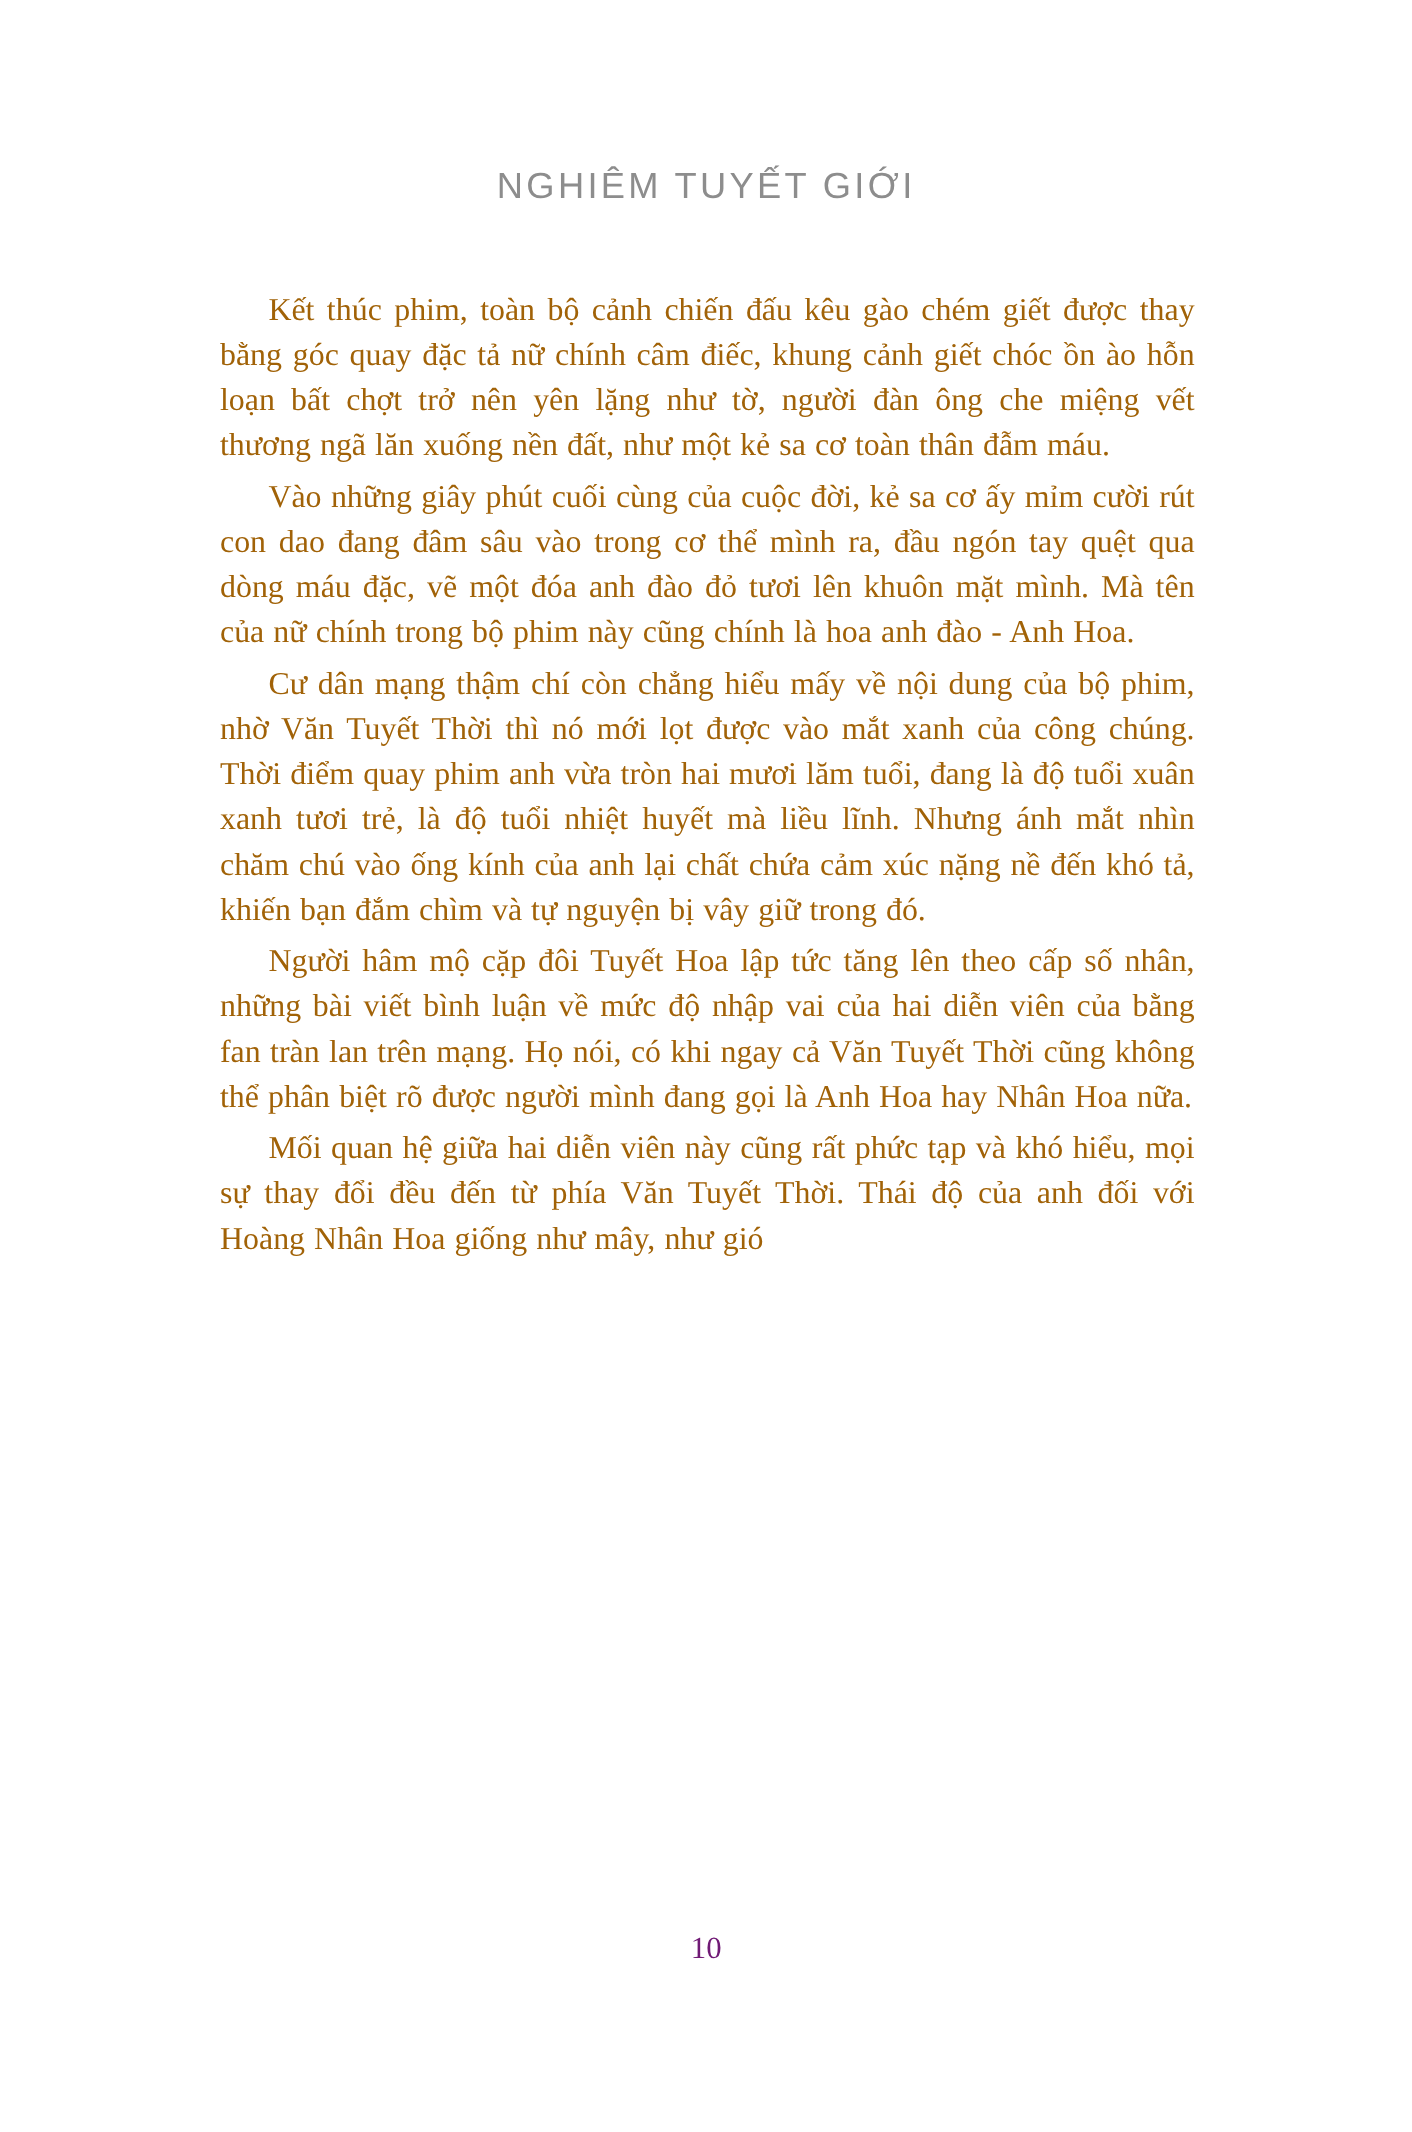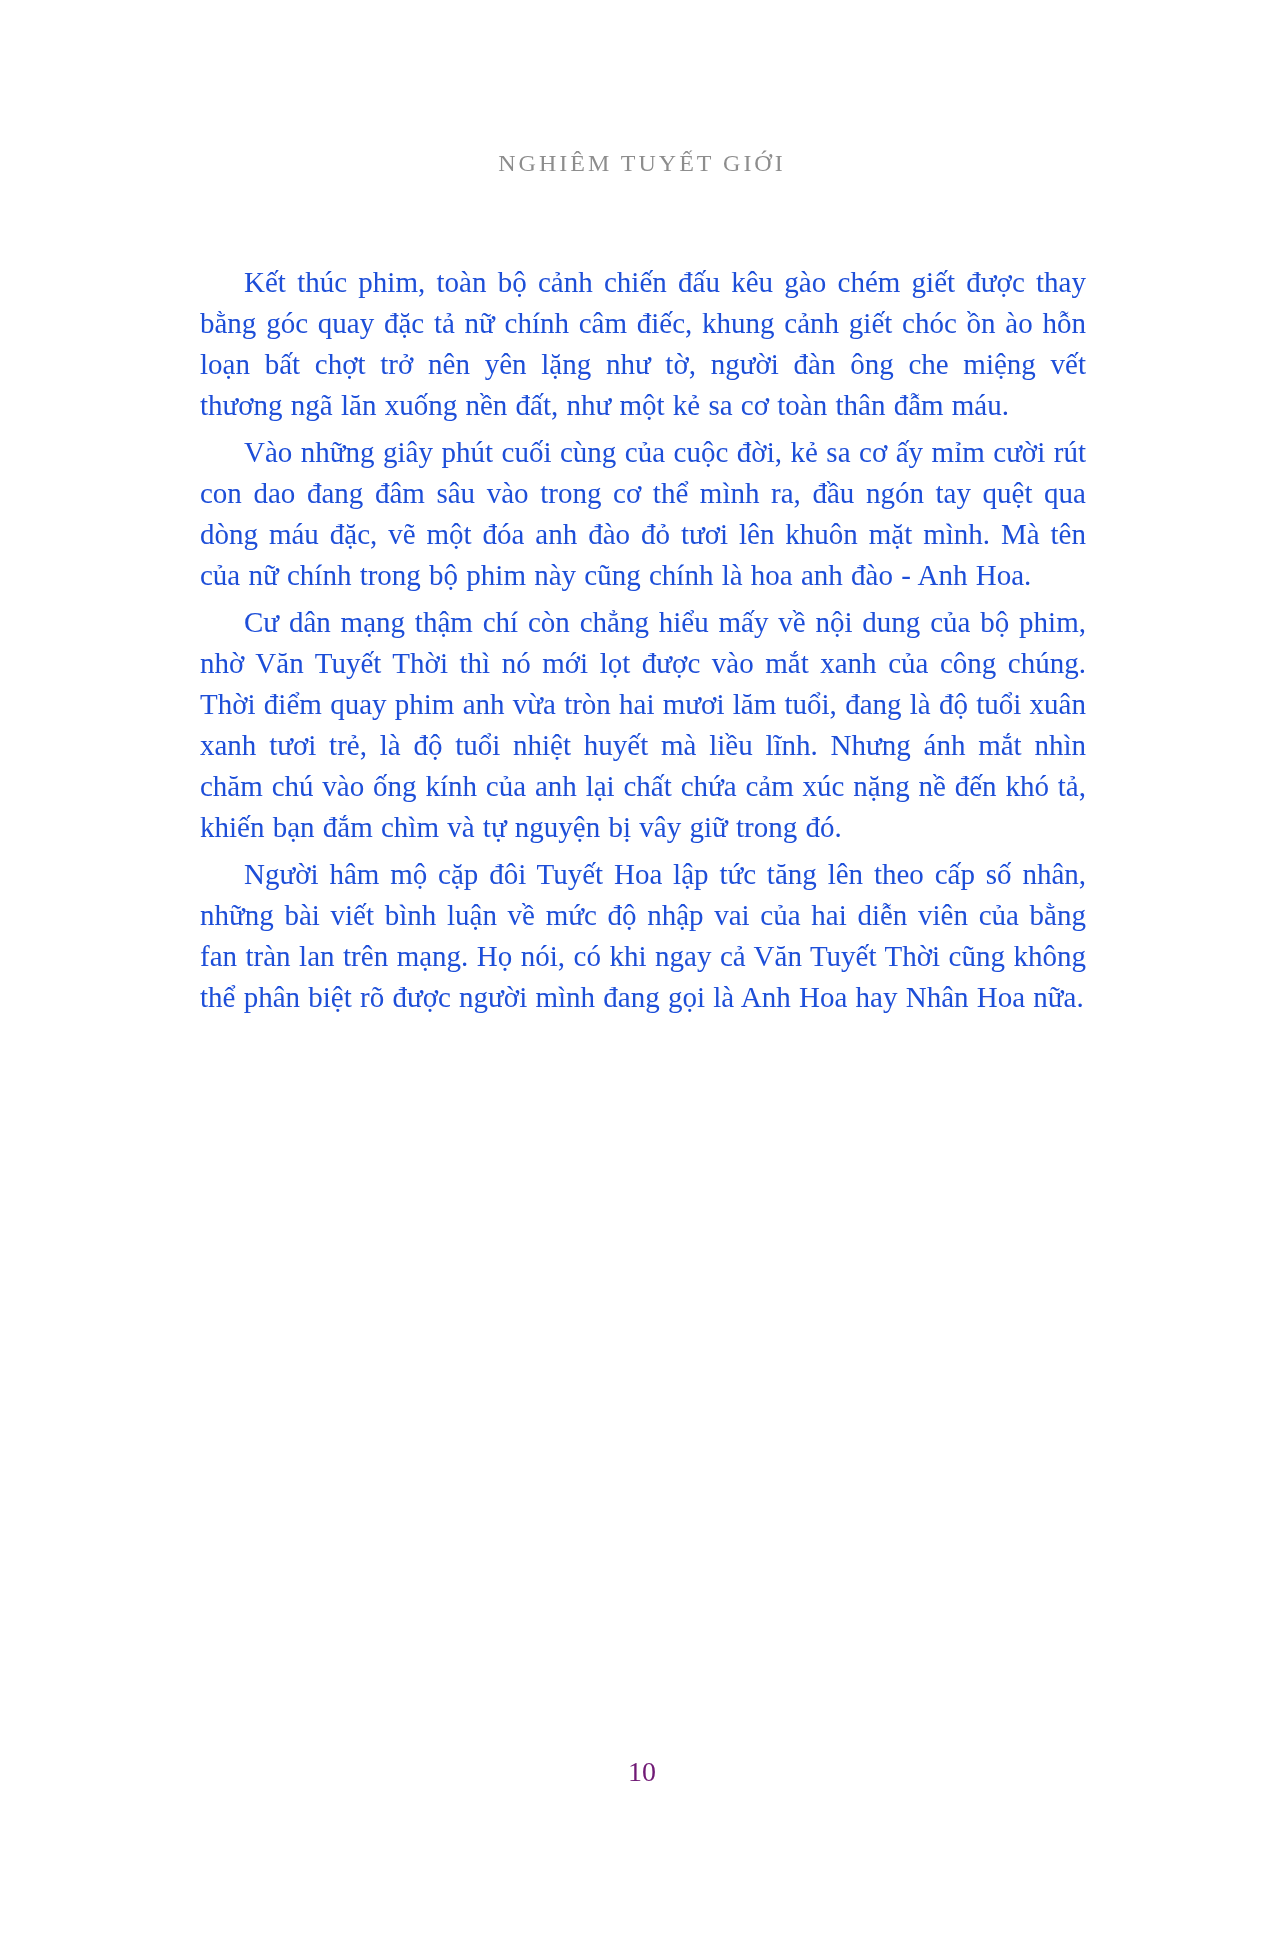--- a/index.html
+++ b/index.html
@@ -14,37 +14,37 @@
     background: #ffffff;
     font-family: "Liberation Serif", serif;
     overflow: hidden;
   }
   .running-head {
     position: absolute;
     top: 150px;
     left: 0;
     right: 0;
     text-align: center;
-    font-family: Liberation Serif, serif;
-    font-size: 24px;
+    font-family: Liberation Sans, sans-serif;
+    font-size: 33px;
     font-weight: 400;
     letter-spacing: 3px;
     color: #8d8d8d;
   }
   .text-block {
     position: absolute;
     top: 262px;
     left: 200px;
     width: 886px;
   }
   .para {
     margin: 0 0 6px 0;
     font-size: 29px;
     line-height: 41px;
-    color: #1d4ed8;
+    color: #a16207;
     text-align: justify;
     text-indent: 44px;
     word-spacing: 1px;
   }
   .para.quote {
     font-style: italic;
   }
   .page-number {
     position: absolute;
     top: 1756px;
@@ -60,17 +60,18 @@
 
 <div class="page">
 
   <div class="running-head">NGHIÊM TUYẾT GIỚI</div>
 
   <div class="text-block">
     <p class="para">Kết thúc phim, toàn bộ cảnh chiến đấu kêu gào chém giết được thay bằng góc quay đặc tả nữ chính câm điếc, khung cảnh giết chóc ồn ào hỗn loạn bất chợt trở nên yên lặng như tờ, người đàn ông che miệng vết thương ngã lăn xuống nền đất, như một kẻ sa cơ toàn thân đẫm máu.</p>
     <p class="para">Vào những giây phút cuối cùng của cuộc đời, kẻ sa cơ ấy mỉm cười rút con dao đang đâm sâu vào trong cơ thể mình ra, đầu ngón tay quệt qua dòng máu đặc, vẽ một đóa anh đào đỏ tươi lên khuôn mặt mình. Mà tên của nữ chính trong bộ phim này cũng chính là hoa anh đào - Anh Hoa.</p>
     <p class="para">Cư dân mạng thậm chí còn chẳng hiểu mấy về nội dung của bộ phim, nhờ Văn Tuyết Thời thì nó mới lọt được vào mắt xanh của công chúng. Thời điểm quay phim anh vừa tròn hai mươi lăm tuổi, đang là độ tuổi xuân xanh tươi trẻ, là độ tuổi nhiệt huyết mà liều lĩnh. Nhưng ánh mắt nhìn chăm chú vào ống kính của anh lại chất chứa cảm xúc nặng nề đến khó tả, khiến bạn đắm chìm và tự nguyện bị vây giữ trong đó.</p>
     <p class="para">Người hâm mộ cặp đôi Tuyết Hoa lập tức tăng lên theo cấp số nhân, những bài viết bình luận về mức độ nhập vai của hai diễn viên của bằng fan tràn lan trên mạng. Họ nói, có khi ngay cả Văn Tuyết Thời cũng không thể phân biệt rõ được người mình đang gọi là Anh Hoa hay Nhân Hoa nữa.</p>
+    <p class="para">Mối quan hệ giữa hai diễn viên này cũng rất phức tạp và khó hiểu, mọi sự thay đổi đều đến từ phía Văn Tuyết Thời. Thái độ của anh đối với Hoàng Nhân Hoa giống như mây, như gió</p>
   </div>
 
   <div class="page-number">10</div>
 
 </div>
 
 </body></html>

